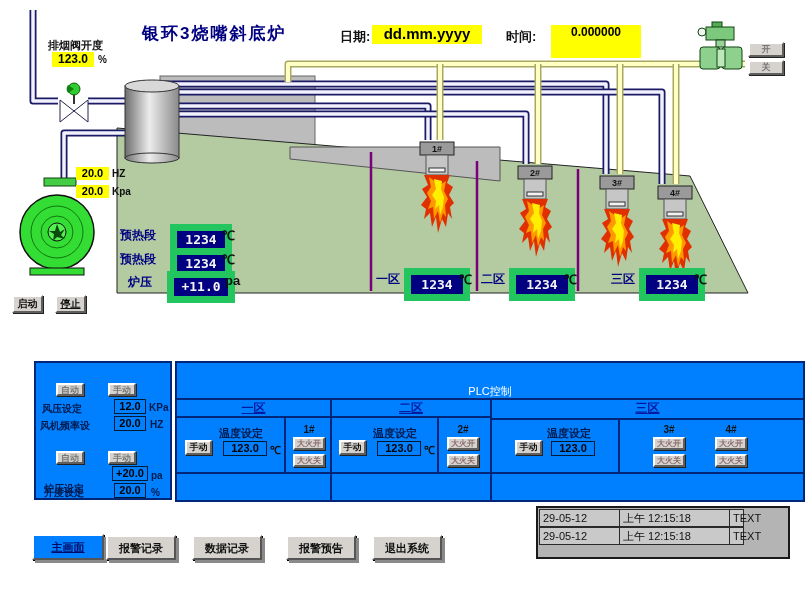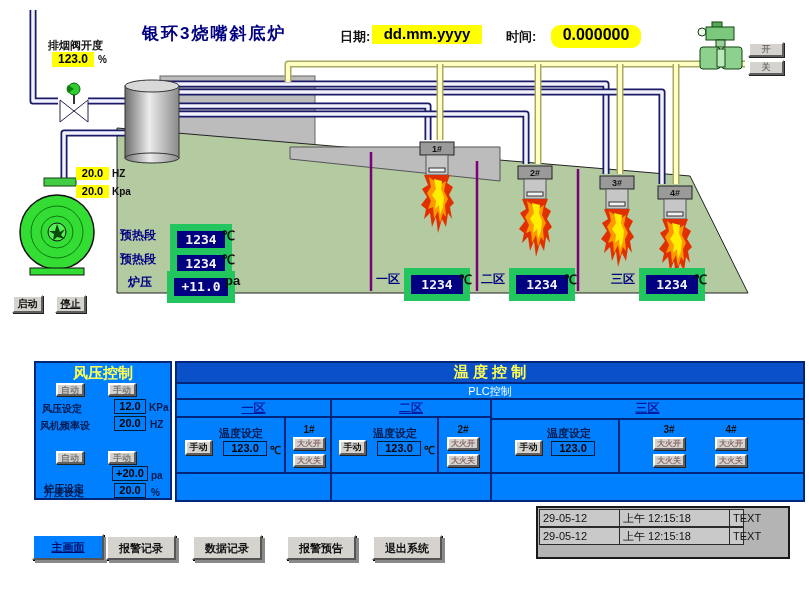--- a/index.html
+++ b/index.html
@@ -160,21 +160,21 @@
       <rect x="700" y="47" width="20" height="22" rx="3" fill="#8ed08e" stroke="#114411"></rect>
       <rect x="722" y="47" width="20" height="22" rx="3" fill="#8ed08e" stroke="#114411"></rect>
       <rect x="717" y="49" width="8" height="18" fill="#bce8bc" stroke="#114411"></rect>
     </g>
   </svg>
 
   <div class="abs title" style="left:142px;top:22px;">银环3烧嘴斜底炉</div>
   <div class="abs lbl" style="left:340px;top:28px;font-size:13px;">日期:</div>
   <div class="abs ybox" style="left:372px;top:25px;width:110px;height:19px;font-size:15px;">dd.mm.yyyy</div>
   <div class="abs lbl" style="left:506px;top:28px;font-size:13px;">时间:</div>
-  <div class="abs ybox" style="left:551px;top:25px;width:90px;height:23px;font-size:16px;border-radius:9px;">0.000000</div>
+  <div class="abs ybox" style="left:551px;top:25px;width:90px;height:33px;font-size:12px;">0.000000</div>
 
   <div class="abs btn3d btn-sm" style="left:748px;top:42px;width:36px;height:15px;">开</div>
   <div class="abs btn3d btn-sm" style="left:748px;top:60px;width:36px;height:15px;">关</div>
 
   <div class="abs lbl" style="left:48px;top:38px;font-size:11px;">排烟阀开度</div>
   <div class="abs ybox" style="left:52px;top:52px;width:42px;height:15px;font-size:12px;">123.0</div>
   <div class="abs unit" style="left:98px;top:54px;font-size:10px;">%</div>
 
   <div class="abs ybox" style="left:76px;top:167px;width:33px;height:13px;font-size:11px;">20.0</div>
   <div class="abs unit" style="left:112px;top:168px;font-size:10px;">HZ</div>
@@ -206,21 +206,20 @@
 
   <div class="abs navy-lbl" style="left:481px;top:271px;font-size:12px;">二区</div>
   <div class="abs nbox" style="left:509px;top:268px;width:52px;height:19px;font-size:13px;line-height:19px;">1234</div>
   <div class="abs unit" style="left:564px;top:270px;font-size:13px;">℃</div>
 
   <div class="abs navy-lbl" style="left:611px;top:271px;font-size:12px;">三区</div>
   <div class="abs nbox" style="left:639px;top:268px;width:52px;height:19px;font-size:13px;line-height:19px;">1234</div>
   <div class="abs unit" style="left:694px;top:270px;font-size:13px;">℃</div>
 
   <div class="abs panel" style="left:34px;top:361px;width:138px;height:139px;">
-    <div class="abs ptitle" style="top:1px;">风压控制</div>
     <div class="abs btn3d btn-sm" style="left:20px;top:20px;width:28px;height:13px;">自动</div>
     <div class="abs btn3d btn-sm" style="left:72px;top:20px;width:28px;height:13px;">手动</div>
 
     <div class="abs plabel" style="left:6px;top:39px;">风压设定</div>
     <div class="abs pbox" style="left:78px;top:36px;width:32px;height:15px;">12.0</div>
     <div class="abs plabel" style="left:113px;top:39px;">KPa</div>
 
     <div class="abs plabel" style="left:4px;top:56px;">风机频率设</div>
     <div class="abs pbox" style="left:78px;top:53px;width:32px;height:15px;">20.0</div>
     <div class="abs plabel" style="left:114px;top:56px;">HZ</div>
@@ -231,23 +230,20 @@
     <div class="abs plabel" style="left:8px;top:119px;">炉压设定</div>
     <div class="abs pbox" style="left:76px;top:103px;width:36px;height:15px;">+20.0</div>
     <div class="abs plabel" style="left:115px;top:107px;">pa</div>
 
     <div class="abs plabel" style="left:8px;top:123px;">开度设定</div>
     <div class="abs pbox" style="left:78px;top:120px;width:32px;height:15px;">20.0</div>
     <div class="abs plabel" style="left:115px;top:124px;">%</div>
   </div>
 
   <div class="abs panel" style="left:175px;top:361px;width:630px;height:141px;">
-    <div class="abs" style="left:0;top:0;width:626px;height:19px;background:#0a50c8;border-bottom:2px solid #00267a;">
-      <div class="ptitle" style="line-height:18px;">温  度  控  制</div>
-    </div>
     <div class="abs" style="left:0;top:21px;width:626px;height:14px;border-bottom:2px solid #00267a;color:#fff;
          font-size:11px;text-align:center;line-height:14px;">PLC控制</div>
 
     <div class="abs zonehdr cellborder-r" style="left:0;top:37px;width:155px;height:18px;line-height:16px;border-bottom:2px solid #00267a;">一区</div>
     <div class="abs zonehdr cellborder-r" style="left:155px;top:37px;width:160px;height:18px;line-height:16px;border-bottom:2px solid #00267a;">二区</div>
     <div class="abs zonehdr" style="left:315px;top:37px;width:311px;height:18px;line-height:16px;border-bottom:2px solid #00267a;">三区</div>
 
     <div class="abs" style="left:153px;top:55px;width:2px;height:54px;background:#00267a;"></div>
     <div class="abs" style="left:313px;top:55px;width:2px;height:54px;background:#00267a;"></div>
     <div class="abs" style="left:107px;top:55px;width:2px;height:54px;background:#00267a;"></div>

